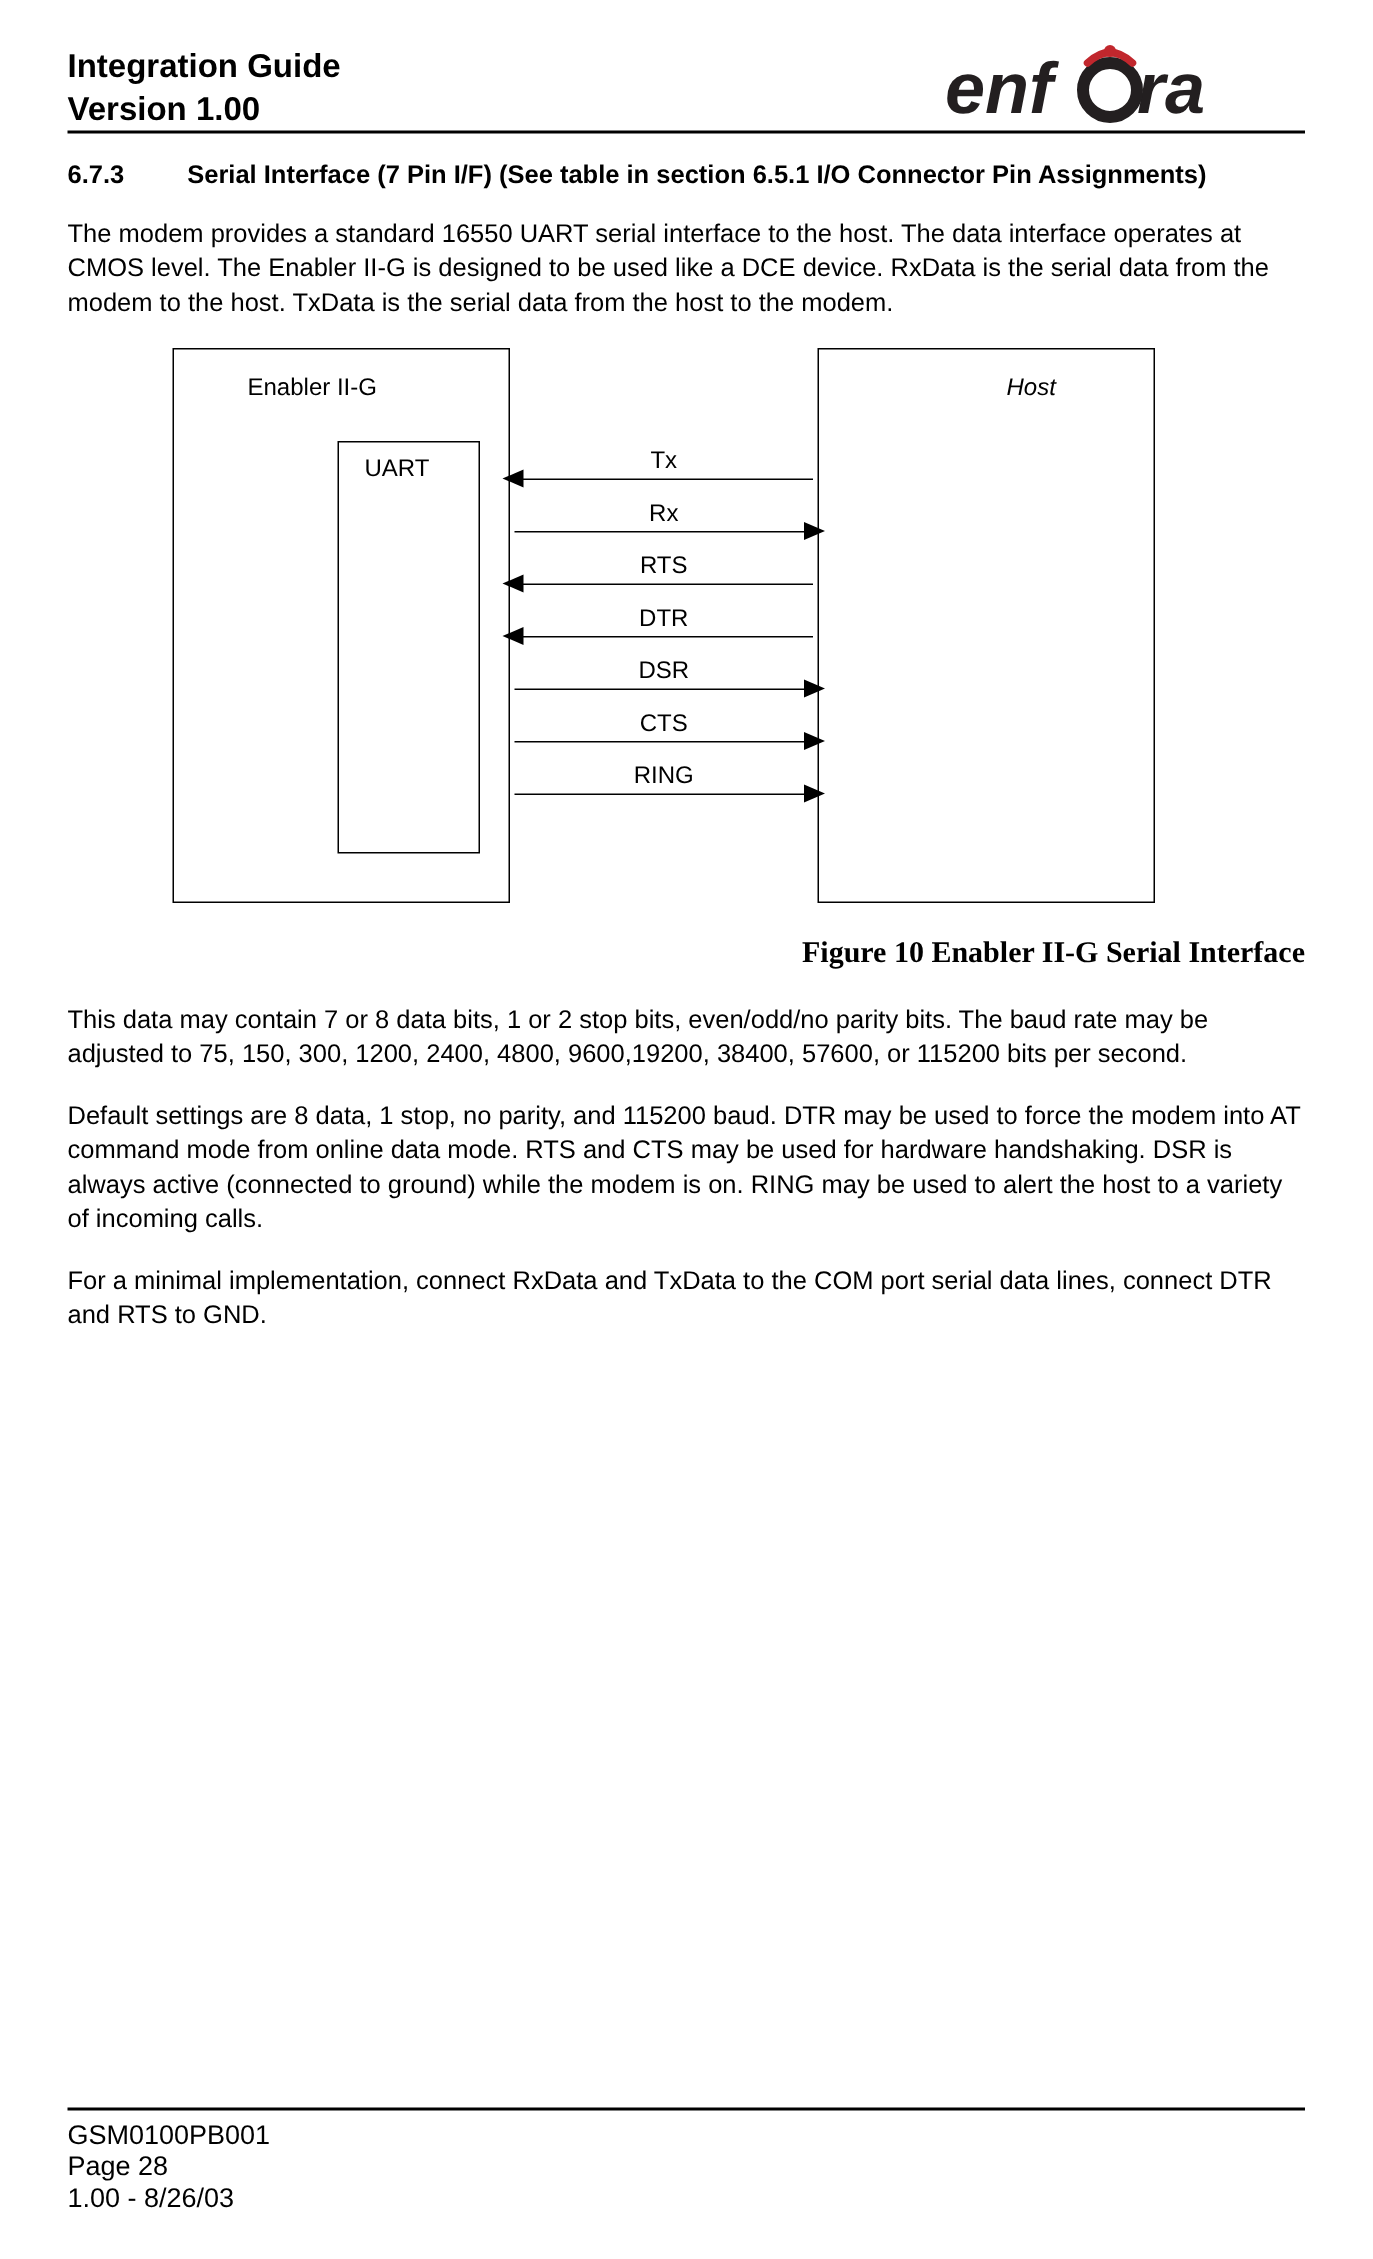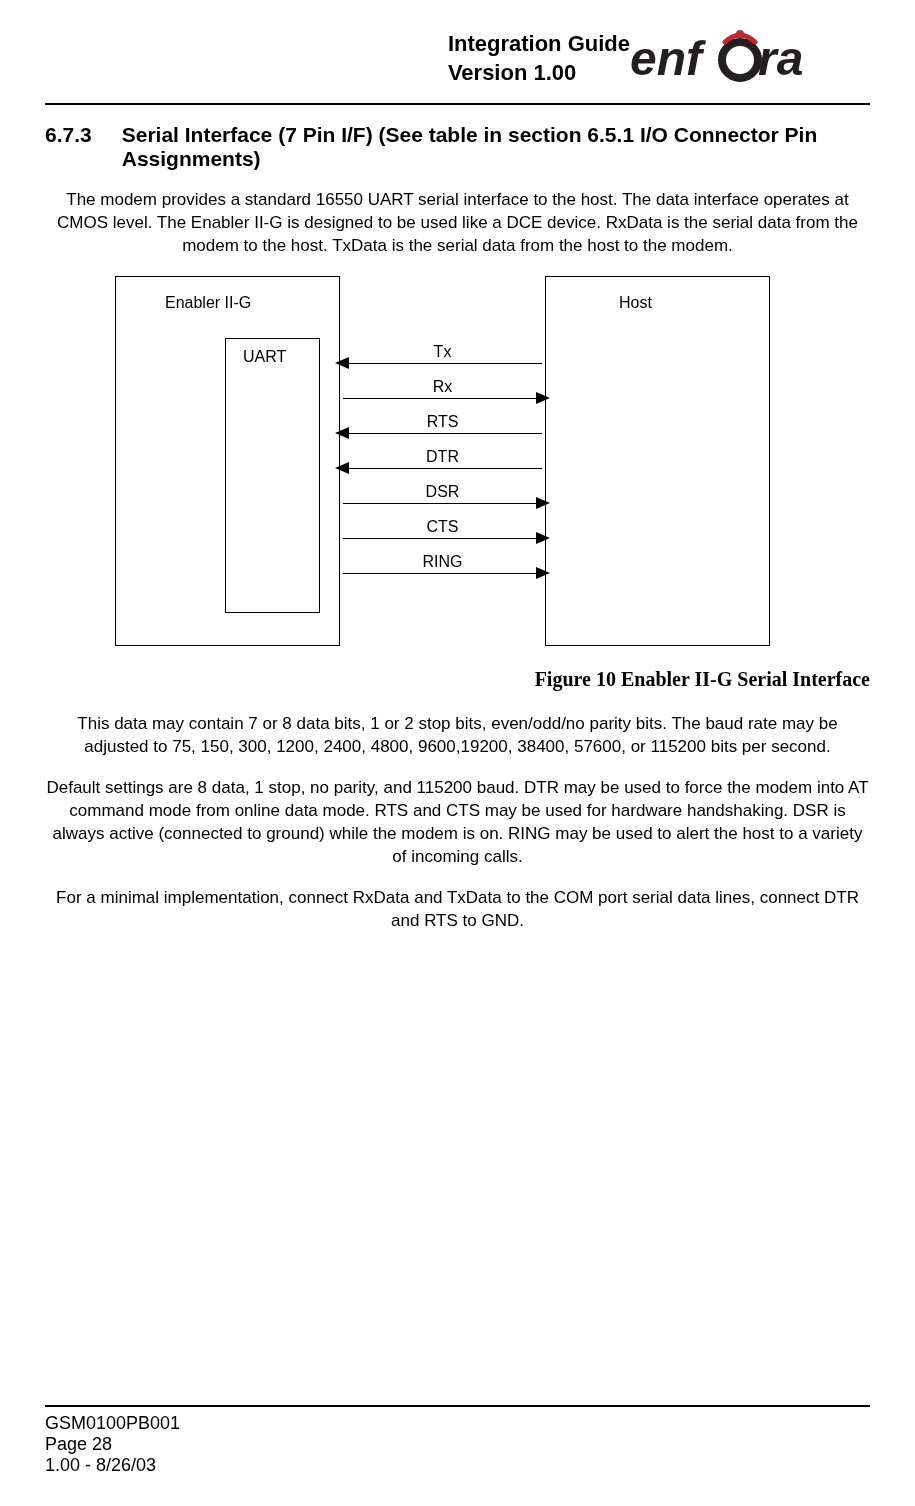--- a/index.html
+++ b/index.html
@@ -6,50 +6,49 @@
     body {
       width: 915px;
       height: 1506px;
       font-family: Arial, Helvetica, sans-serif;
       background: #fff;
       position: relative;
       padding: 30px 45px;
     }
     .header {
       display: flex;
-      justify-content: flex-end;
+      justify-content: space-between;
       align-items: flex-start;
-      margin-bottom: 16px;
+      margin-bottom: 0;
     }
     .header-left {
       font-size: 22px;
       font-weight: bold;
       line-height: 1.3;
     }
     .logo {
       width: 240px;
       height: 55px;
     }
     .hr-top {
       border: none;
       border-top: 2px solid #000;
       margin-bottom: 18px;
     }
     .section-heading {
-      font-size: 21px;
+      font-size: 17px;
       font-weight: bold;
       margin-bottom: 18px;
       display: flex;
-      gap: 30px;
+      gap: 42px;
     }
     .body-text {
       font-size: 17px;
       line-height: 1.35;
       margin-bottom: 18px;
-      text-align: center;
     }
     .diagram-wrap {
       margin: 10px 0 10px 70px;
       position: relative;
       width: 680px;
       height: 380px;
     }
     .box {
       position: absolute;
       border: 1.5px solid #000;
@@ -58,21 +57,21 @@
     .enabler-box { left: 0; top: 0; width: 225px; height: 370px; }
     .uart-box   { left: 110px; top: 62px; width: 95px; height: 275px; }
     .host-box   { left: 430px; top: 0; width: 225px; height: 370px; }
     .box-label {
       position: absolute;
       font-size: 16px;
       text-align: center;
     }
     .enabler-label { left: 50px; top: 18px; }
     .uart-label    { left: 128px; top: 72px; }
-    .host-label    { left: 504px; top: 18px; }
+    .host-label    { left: 556px; top: 18px; font-style: italic; }
     .signal-area {
       position: absolute;
       left: 220px; top: 55px; width: 215px; margin-top: 12px;
     }
     .signal-row {
       position: relative;
       height: 35px;
     }
     .signal-label {
       position: absolute;

